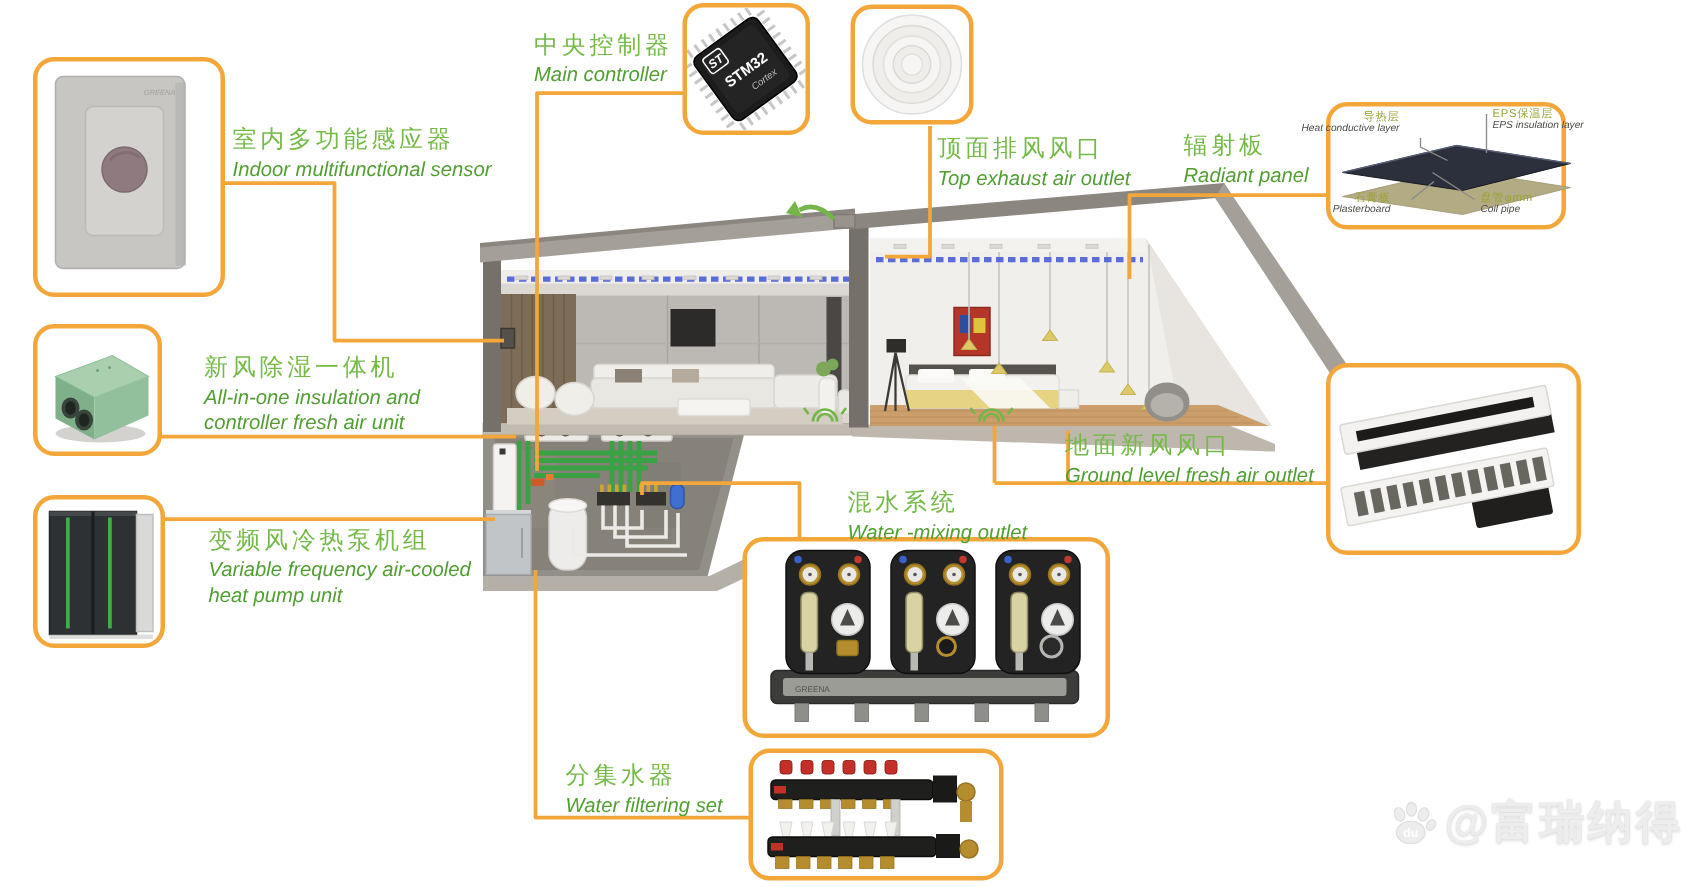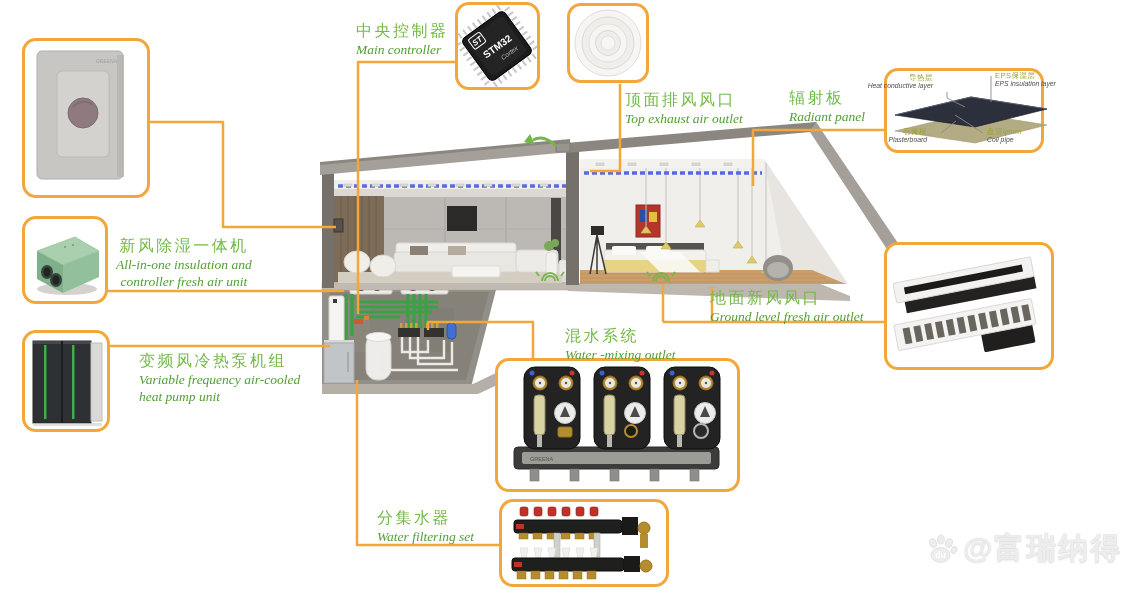--- a/index.html
+++ b/index.html
@@ -1,21 +1,21 @@
 <!DOCTYPE html>
 <html><head>
 <meta charset="utf-8">
 <style>
   html,body{margin:0;padding:0;background:#fff;}
   .canvas{position:relative;width:1127px;height:591px;background:#ffffff;overflow:hidden;
           font-family:"Liberation Sans",sans-serif;}
   .scene{position:absolute;left:0;top:0;}
   .pbox{position:absolute;border:3px solid #f3a73a;border-radius:14px;background:#fff;box-sizing:border-box;}
   .pbox svg{position:absolute;left:0;top:0;}
-  .lbl{position:absolute;white-space:nowrap;font-family:Liberation Serif, serif;}
+  .lbl{position:absolute;white-space:nowrap;}
   .zh{font-size:16px;letter-spacing:2.5px;color:#74ba47;line-height:20px;}
   .en{font-size:13.5px;font-style:italic;color:#519f33;line-height:17px;font-weight:500;}
   .rl{position:absolute;white-space:nowrap;}
   .rl-zh{font-size:7.5px;color:#9aa334;line-height:9px;letter-spacing:.5px;}
   .rl-en{font-size:6.8px;font-style:italic;color:#4c4c47;line-height:8px;}
   .ta-r{text-align:right;}
   .watermark{position:absolute;left:925px;top:528px;display:flex;align-items:center;gap:4px;}
   .wm-text{font-size:30px;font-weight:bold;color:#ededed;letter-spacing:2px;
            text-shadow:0 1px 2px rgba(0,0,0,0.10), 0 0 1px #dcdcdc;}
 </style>
@@ -499,37 +499,41 @@
         <rect x="43" y="69" width="9" height="8"></rect>
           <rect x="57" y="69" width="9" height="8"></rect>
         <rect x="71" y="69" width="9" height="8"></rect>
           <rect x="85" y="69" width="9" height="8"></rect>
       </g>
       <rect x="122" y="54" width="16" height="16" fill="#1a1a18"></rect>
       <circle cx="144" cy="64" r="6" fill="#b58d2f" stroke="#96731f"></circle>
     </svg>
   </div>
 
+  <div class="lbl" style="left:155px;top:84px;">
+    <div class="zh">室内多功能感应器</div>
+    <div class="en">Indoor multifunctional sensor</div>
+  </div>
 
   <div class="lbl" style="left:356px;top:21px;">
     <div class="zh">中央控制器</div>
     <div class="en">Main controller</div>
   </div>
 
   <div class="lbl" style="left:625px;top:90px;">
     <div class="zh">顶面排风风口</div>
     <div class="en">Top exhaust air outlet</div>
   </div>
 
   <div class="lbl" style="left:789px;top:88px;">
     <div class="zh">辐射板</div>
     <div class="en">Radiant panel</div>
   </div>
 
-  <div class="lbl" style="left:116px;top:236px;text-align:center;">
+  <div class="lbl" style="left:136px;top:236px;">
     <div class="zh">新风除湿一体机</div>
     <div class="en">All-in-one insulation and</div>
     <div class="en">controller fresh air unit</div>
   </div>
 
   <div class="lbl" style="left:115px;top:351px;margin-left:24px;">
     <div class="zh">变频风冷热泵机组</div>
     <div class="en">Variable frequency air-cooled</div>
     <div class="en">heat pump unit</div>
   </div>

